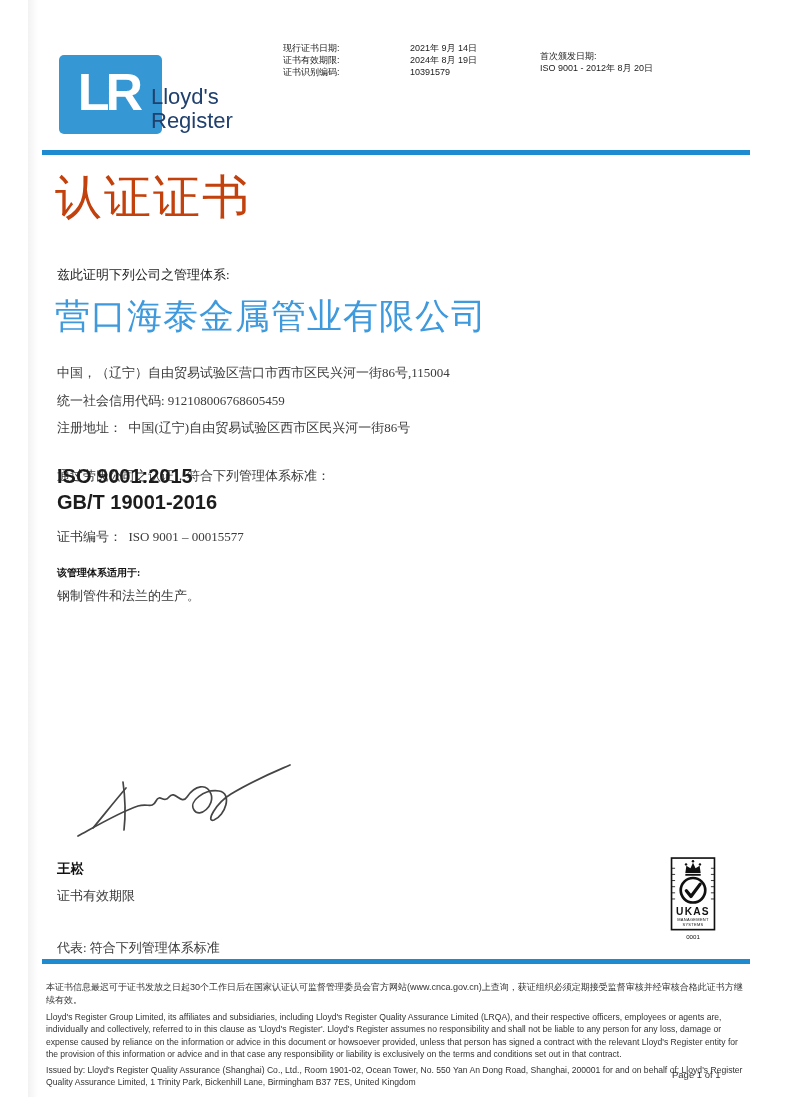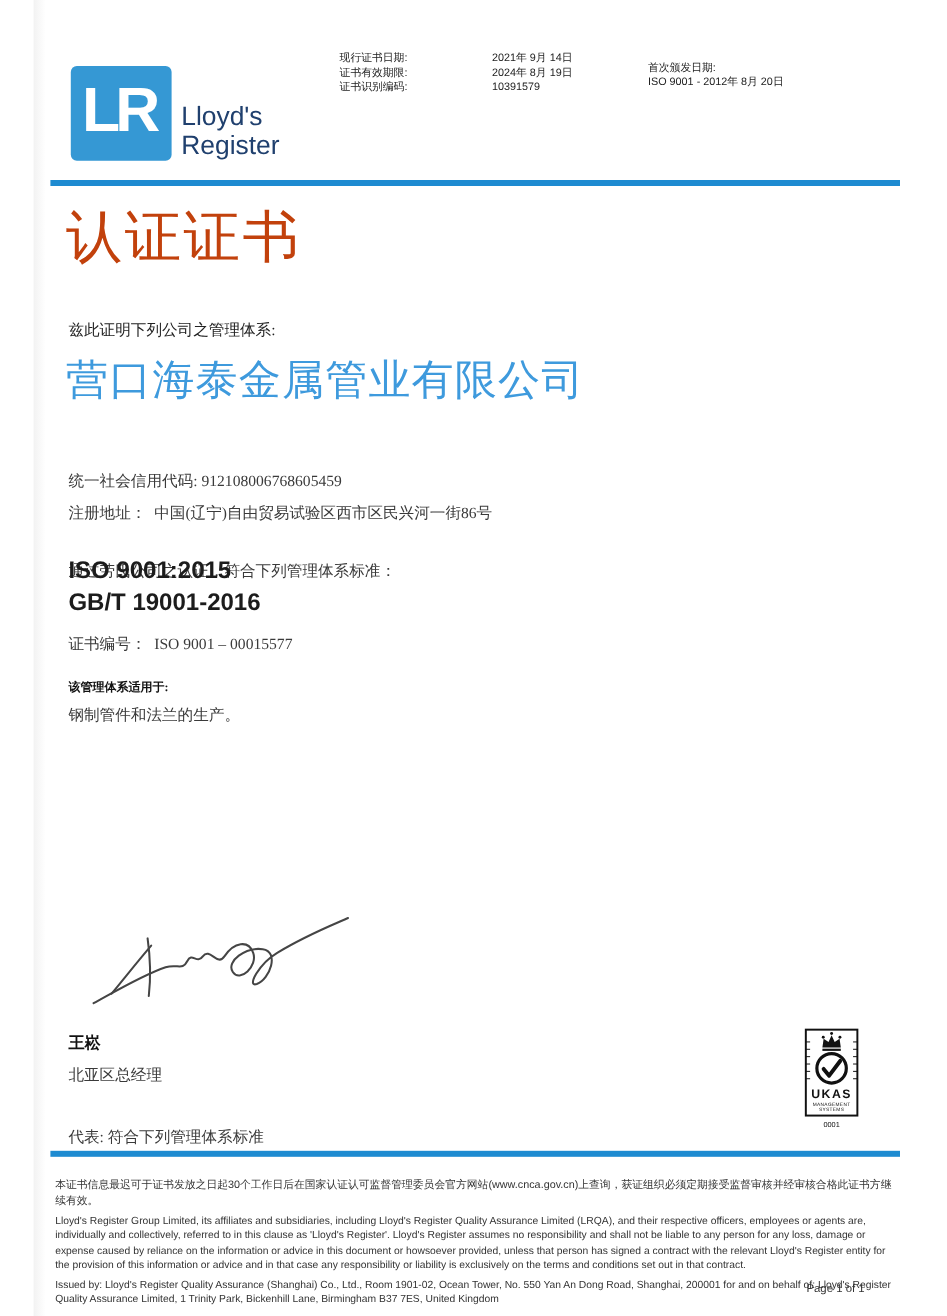--- a/index.html
+++ b/index.html
@@ -7,21 +7,21 @@
     position:relative; width:789px; height:1097px; background:#ffffff;
     font-family:"Liberation Sans","DejaVu Sans",sans-serif; color:#222; overflow:hidden;
   }
   .abs { position:absolute; }
   .edge-shade {
     position:absolute; left:28px; top:0; width:10px; height:1097px;
     background:linear-gradient(to right, rgba(130,130,130,0.10), rgba(255,255,255,0));
   }
   
   .lr-logo {
-    left:59px; top:55px; width:84px; height:79px; background:#3598d4; border-radius:5px;
+    left:59px; top:55px; width:103px; height:79px; background:#3598d4; border-radius:5px;
     display:flex; align-items:center; justify-content:center;
   }
   .lr-monogram {
     color:#ffffff; font-weight:bold; font-size:52px; letter-spacing:-4px;
     font-family:"Liberation Sans","DejaVu Sans",sans-serif; transform:translate(-2px,-3px);
   }
   .wordmark {
     left:151px; top:85px; font-size:22px; line-height:1.08; color:#20406e; font-weight:500;
   }
   .hdr-info { left:283px; top:43px; font-size:9px; color:#222; line-height:1.32; }
@@ -86,20 +86,21 @@
     <div>首次颁发日期:</div>
     <div>ISO 9001 - 2012年 8月 20日</div>
   </div>
 
   <div class="abs rule rule-top"></div>
 
   <div class="abs page-title serif">认证证书</div>
 
   <div class="abs intro serif">兹此证明下列公司之管理体系:</div>
   <div class="abs company serif">营口海泰金属管业有限公司</div>
+  <div class="abs bodyline serif" style="top:364px;">中国，（辽宁）自由贸易试验区营口市西市区民兴河一街86号,115004</div>
   <div class="abs bodyline serif" style="top:392px;">统一社会信用代码: 912108006768605459</div>
   <div class="abs bodyline serif" style="top:419px;">注册地址：  中国(辽宁)自由贸易试验区西市区民兴河一街86号</div>
   <div class="abs bodyline serif" style="top:467px;">通过劳氏公司之认证，符合下列管理体系标准：</div>
 
   <div class="abs standards">
     <div>ISO 9001:2015</div>
     <div>GB/T 19001-2016</div>
   </div>
 
   <div class="abs bodyline serif certno">证书编号：  ISO 9001 – 00015577</div>
@@ -108,21 +109,21 @@
 
   <svg class="abs sig" width="230" height="110" viewBox="0 0 230 110">
     <g fill="none" stroke="#454545" stroke-width="1.7" stroke-linecap="round">
       <path d="M25,82 C35,70 46,56 58,42"></path>
       <path d="M55,36 C57,50 58,66 56,84"></path>
       <path d="M10,90 C30,79 52,66 70,60 C80,57 84,63 88,55 C92,47 96,58 101,51 C107,43 113,60 119,51 C127,39 139,37 143,48 C147,59 132,73 126,64 C120,55 137,43 151,45 C165,47 157,70 146,74 C137,77 148,57 163,48 C186,34 206,26 222,19"></path>
     </g>
   </svg>
 
   <div class="abs bodyline serif sgn-name">王崧</div>
-  <div class="abs bodyline serif sgn-title">北亚区总经理</div>
+  <div class="abs bodyline serif sgn-title">证书有效期限</div>
   <div class="abs bodyline serif sgn-rep">代表: 符合下列管理体系标准</div>
 
   <svg class="abs ukas" width="54" height="90" viewBox="0 0 52 88">
     <rect x="5" y="2" width="42" height="70" fill="none" stroke="#111" stroke-width="1.6"></rect>
     <g stroke="#111" stroke-width="0.8">
       <line x1="5" y1="12" x2="8.5" y2="12"></line>
         <line x1="5" y1="18" x2="8.5" y2="18"></line>
       <line x1="5" y1="24" x2="8.5" y2="24"></line>
         <line x1="5" y1="30" x2="8.5" y2="30"></line>
       <line x1="5" y1="36" x2="8.5" y2="36"></line>

